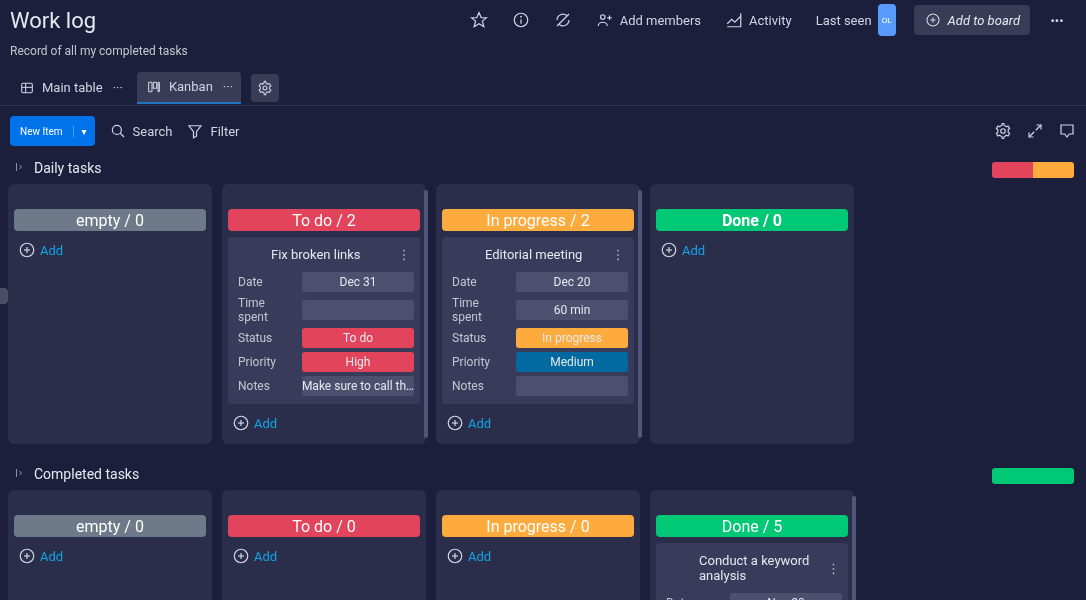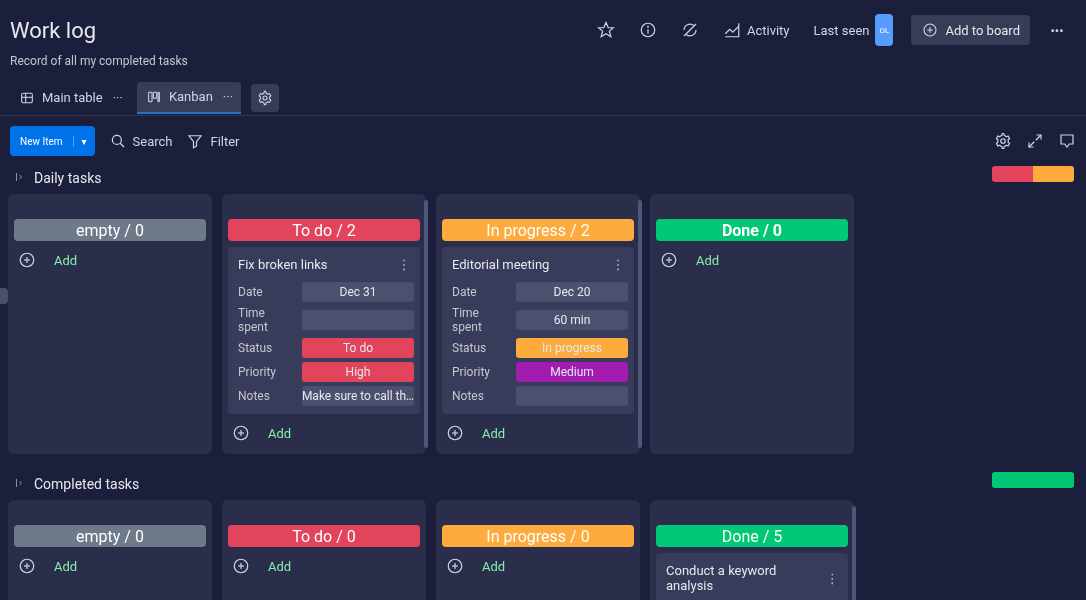--- a/index.html
+++ b/index.html
@@ -9,21 +9,21 @@
     font-family: -apple-system, BlinkMacSystemFont, "Segoe UI", Roboto, Arial, sans-serif;
     font-size: 13px;
     width: 1086px;
     height: 600px;
     overflow: hidden;
   }
   
   .header {
     display: flex;
     align-items: center;
-    padding: 10px 14px 4px 10px;
+    padding: 0 14px 4px 10px;
     gap: 12px;
   }
   .title {
     font-size: 22px;
     font-weight: 400;
     flex: 0 0 auto;
   }
   .header-spacer { flex: 1; }
   .hbtn {
     display: flex;
@@ -39,20 +39,21 @@
     width:18px; height:32px; border-radius:4px; background:#579bfc;
     font-size:8px; display:flex; align-items:center; justify-content:center;
     color:#fff;
   }
   .pillbtn {
     background:#393c56;
     border-radius:4px;
     padding:6px 10px;
     display:flex; align-items:center; gap:6px;
     cursor:pointer;
+    font-style:italic;
   }
   .subtitle {
     padding: 0 10px 8px 10px;
     font-size:12px;
     color:#c5c7d0;
   }
   
   .viewbar {
     display:flex;
     align-items:center;
@@ -122,21 +123,21 @@
   .group-head .gname { font-size:14px; color:#e6e9ef; }
   .summary-bar {
     position:relative;
     height:16px;
     width:82px;
     border-radius:3px;
     overflow:hidden;
     margin-right:4px;
   }
   .summary-seg { position:absolute; top:0; bottom:0; }
-  .group-head-row { display:flex; }
+  .group-head-row { display:flex; align-items:center; }
   .group-head-row .sp { flex:1; }
   .columns {
     display:flex;
     gap:10px;
   }
   .kcol {
     width:204px;
     background:#2b2e4a;
     border-radius:6px;
     padding:6px;
@@ -144,37 +145,37 @@
   }
   .kcol-head {
     height:22px;
     border-radius:4px;
     display:flex; align-items:center; justify-content:center;
     font-size:16px;
     color:#fff;
     margin-top:19px;
   }
   .addrow {
-    display:flex; align-items:center; gap:18px;
+    display:flex; align-items:center; gap:4px;
     padding:10px 4px 6px 4px;
-    color:#86efac;
+    color:#0ea5e9;
     cursor:pointer;
     font-size:13px;
   }
   .card {
     background:#383b59;
     border-radius:4px;
     margin-top:6px;
     padding:0 0 6px 0;
   }
   .card-head {
     display:flex; align-items:center; justify-content:space-between;
     padding:10px 8px 8px 10px;
   }
-  .card-title { font-size:13px; color:#e6e9ef; }
+  .card-title { font-size:13px; color:#e6e9ef;margin-left:33px; }
   .card-menu { color:#c5c7d0; cursor:pointer; width:16px; text-align:center; }
   .field {
     display:flex; align-items:center;
     padding:2px 6px 2px 10px;
     gap:8px;
   }
   .field .flabel {
     width:56px;
     font-size:12px;
     color:#c5c7d0;
@@ -241,20 +242,31 @@
   <div class="hbtn">
     <span class="hicon">
       <svg viewBox="0 0 24 24" width="18" height="18">
           <path d="M4 12a8 8 0 0 1 13-6"></path>
           <path d="M20 12a8 8 0 0 1-13 6"></path>
           <line x1="4" y1="20" x2="20" y2="4"></line>
         </svg>
     </span>
   </div>
 
+  <div class="hbtn">
+    <span class="hicon">
+      <svg viewBox="0 0 24 24" width="18" height="18">
+          <circle cx="9" cy="8" r="3"></circle>
+          <path d="M3 20c0-3 3-5 6-5s6 2 6 5"></path>
+          <line x1="18" y1="6" x2="18" y2="12"></line>
+          <line x1="15" y1="9" x2="21" y2="9"></line>
+        </svg>
+    </span>
+    <span>Add members</span>
+  </div>
 
   <div class="hbtn">
     <span class="hicon">
       <svg viewBox="0 0 24 24" width="18" height="18">
           <polyline points="3 17 9 11 13 15 21 7"></polyline>
           <polyline points="3 21 21 21 21 3"></polyline>
         </svg>
     </span>
     <span>Activity</span>
   </div>
@@ -462,21 +474,21 @@
               <div class="field">
             <span class="flabel">Time spent</span>
             <span class="fval chip" style="background:#4c4f6d">60 min</span>
               </div>
               <div class="field">
             <span class="flabel">Status</span>
             <span class="fval chip" style="background:#fdab3d">In progress</span>
               </div>
               <div class="field">
             <span class="flabel">Priority</span>
-            <span class="fval chip" style="background:#a21caf">Medium</span>
+            <span class="fval chip" style="background:#0369a1">Medium</span>
               </div>
               <div class="field">
             <span class="flabel">Notes</span>
             <span class="fval chip" style="background:#4c4f6d"></span>
               </div>
             </div>
           </div>
           <div class="addrow">
             <span class="hicon">
               <svg viewBox="0 0 24 24" width="18" height="18">

